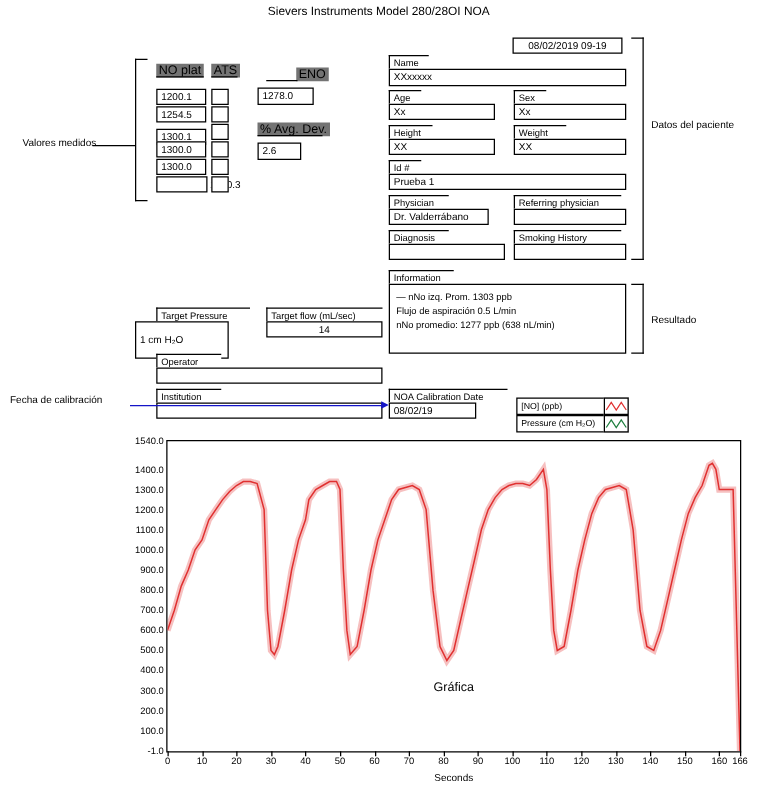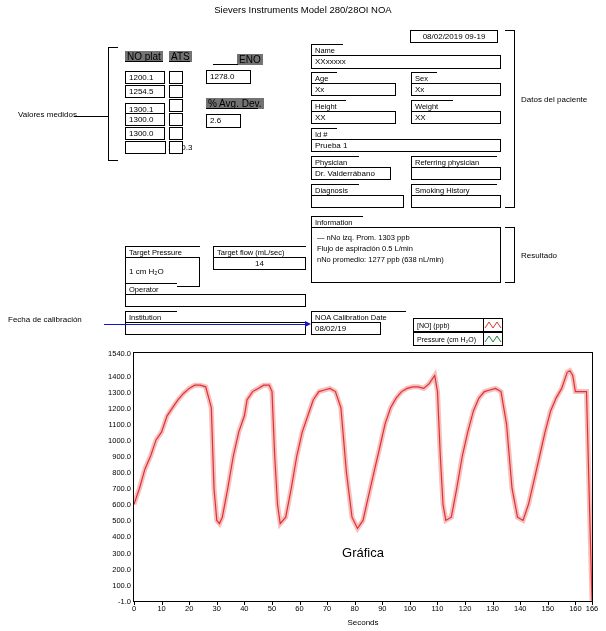--- a/index.html
+++ b/index.html
@@ -65,21 +65,21 @@
   .sidelabel{position:absolute;font-size:8px;white-space:nowrap;}
   .result-line{font-size:7.5px;line-height:11px;}
   
   #chart-area{
     position:absolute;left:133px;top:352px;width:460px;height:250px;
     border:1px solid #000;box-sizing:border-box;background:#fff;
   }
   .ytick{position:absolute;right:100%;margin-right:3px;font-size:7.5px;transform:translateY(-50%);white-space:nowrap;}
   .xtick{position:absolute;top:100%;margin-top:3px;font-size:7.5px;transform:translateX(-50%);white-space:nowrap;}
   .xaxis-title{position:absolute;left:133px;top:618px;width:460px;text-align:center;font-size:8px;}
-  .chart-caption{position:absolute;left:0;width:100%;text-align:center;font-size:13px;}
+  .chart-caption{position:absolute;left:0;width:100%;text-align:center;font-size:10px;}
   .legend-box{position:absolute;border:1px solid #000;box-sizing:border-box;background:#fff;display:flex;align-items:center;font-size:7px;}
 </style>
 </head>
 <body>
 
 <div class="doc-title">Sievers Instruments Model 280/28OI NOA</div>
 
 <div class="lbl" style="left:125px;top:51px;">NO plat</div>
 <div class="lbl" style="left:169px;top:51px;">ATS</div>
 <div class="hline" style="left:125px;top:61px;width:38px;"></div>
@@ -183,21 +183,21 @@
 <div class="lblbox" style="left:311px;top:216px;width:52px;height:11px;border-bottom:none;">Information</div>
 <div class="box" style="left:311px;top:227px;width:190px;height:56px;display:block;padding:4px 5px;">
   <div class="result-line">— nNo izq. Prom. 1303 ppb</div>
   <div class="result-line">Flujo de aspiración 0.5 L/min</div>
   <div class="result-line">nNo promedio: 1277 ppb (638 nL/min)</div>
 </div>
 <div class="bigbrace" style="left:505px;top:227px;width:10px;height:56px;"></div>
 <div class="sidelabel" style="left:521px;top:251px;">Resultado</div>
 
 <div class="lblbox" style="left:125px;top:246px;width:75px;height:11px;border-bottom:none;">Target Pressure</div>
-<div class="box" style="left:125px;top:257px;width:75px;height:30px;">
+<div class="box" style="left:108px;top:257px;width:75px;height:30px;">
     <span>1 cm H₂O</span>
   </div>
 
 <div class="lblbox" style="left:213px;top:246px;width:93px;height:11px;border-bottom:none;">Target flow (mL/sec)</div>
 <div class="box" style="left:213px;top:257px;width:93px;height:13px;justify-content:center;">
     <span style="padding:0;">14</span>
   </div>
 
 <div class="lblbox" style="left:125px;top:283px;width:52px;height:11px;border-bottom:none;">Operator</div>
 <div class="box" style="left:125px;top:294px;width:181px;height:13px;">

